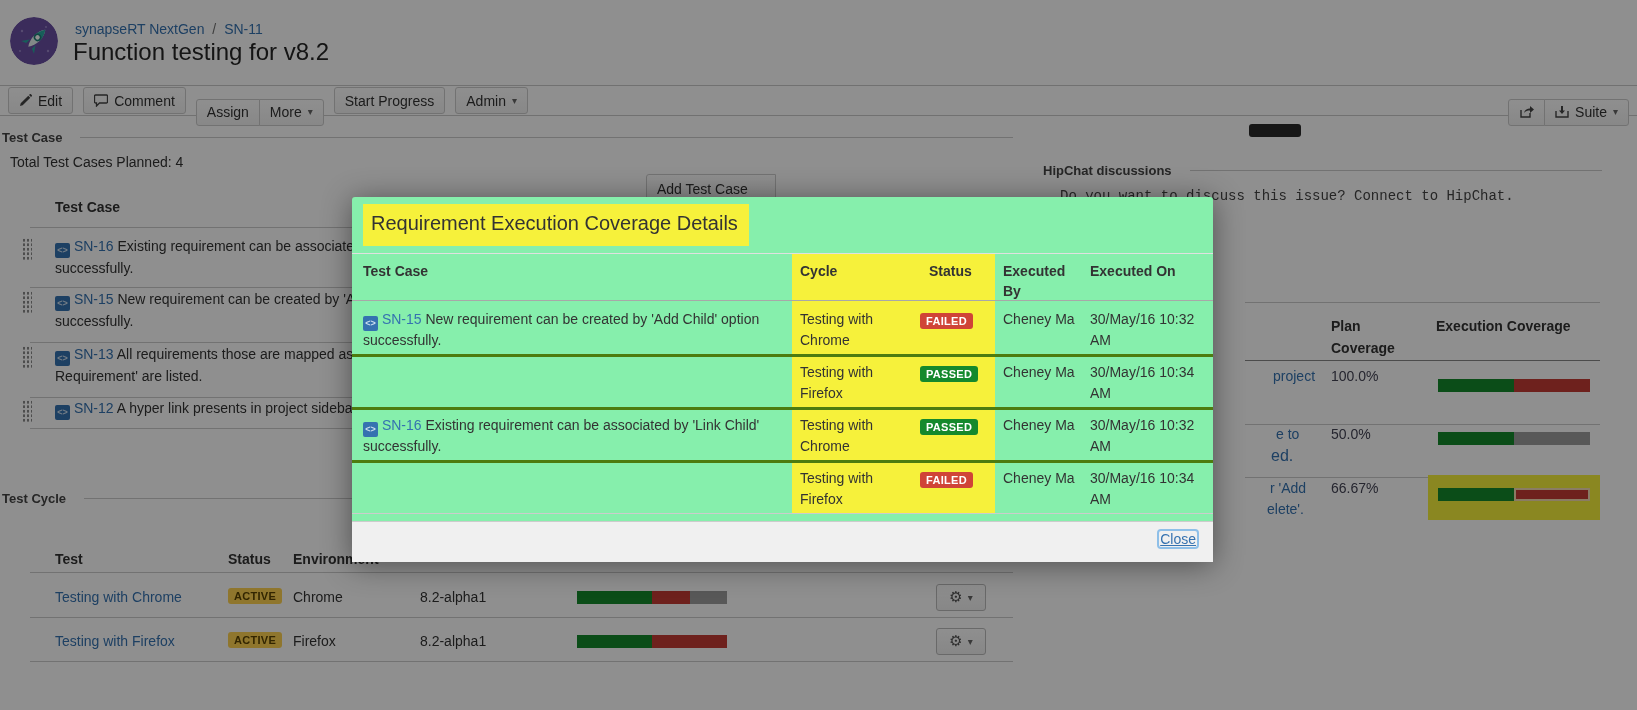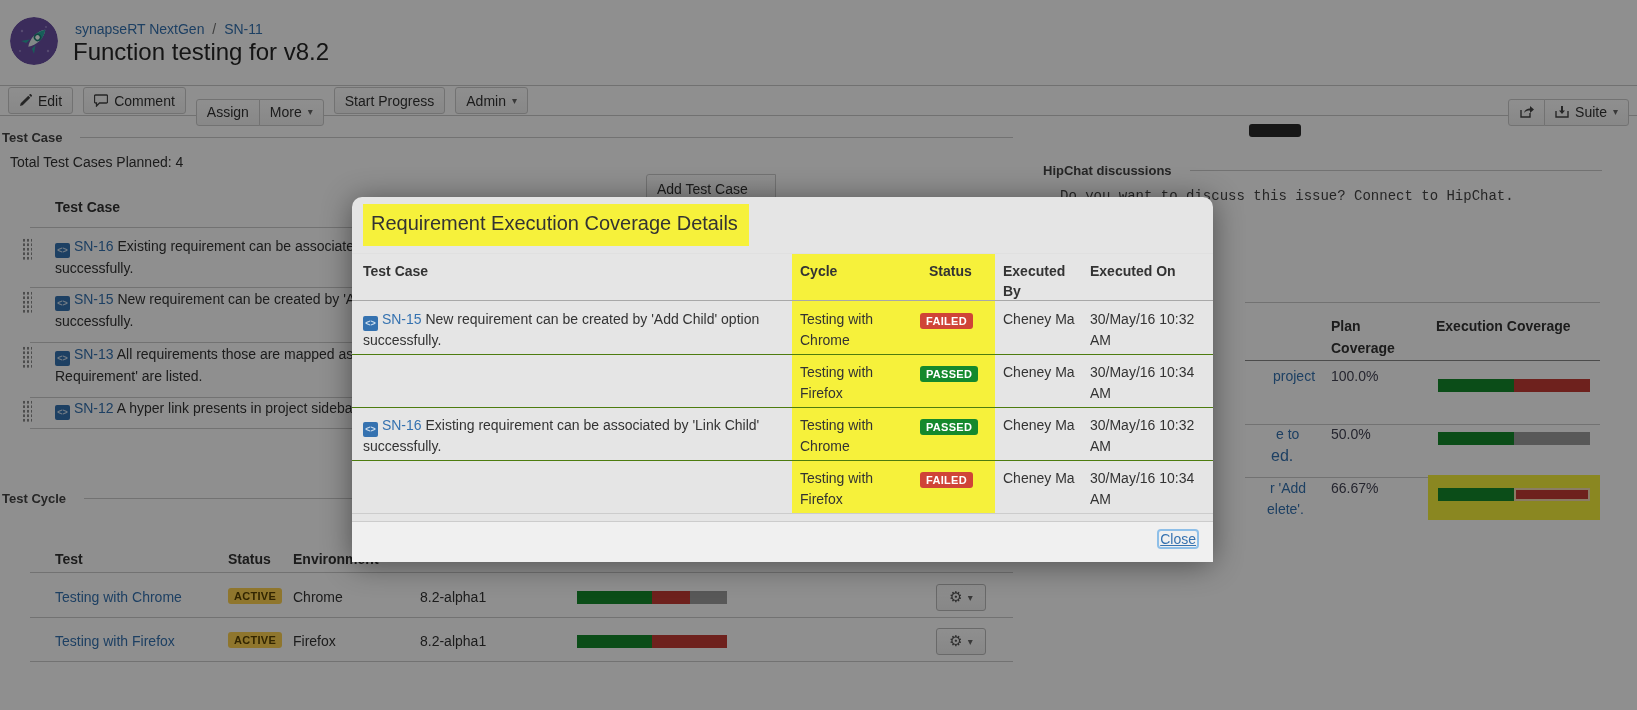--- a/index.html
+++ b/index.html
@@ -49,29 +49,29 @@
   .bar .seg{display:block;height:100%;}
   .seg-outlined{box-shadow:inset 0 0 0 2px rgba(255,250,200,.85);}
 
   
   .gear-btn{width:50px;height:27px;background:linear-gradient(#fff,#f0f0f0);border:1px solid #bbb;border-radius:3px;
             display:inline-flex;align-items:center;justify-content:center;gap:5px;box-sizing:border-box;}
   .gear-glyph{font-family:"DejaVu Sans",sans-serif;font-size:15px;color:#555;line-height:1;}
 
   
   #overlay{left:0;top:0;width:1637px;height:710px;background:rgba(0,0,0,0.44);z-index:40;}
-  #modal{left:352px;top:197px;width:861px;height:365px;background:#e5e5e5;z-index:50;border-radius:10px;
+  #modal{left:352px;top:197px;width:861px;height:365px;background:#86efac;z-index:50;border-radius:3px;
          box-shadow:0 3px 30px rgba(0,0,0,.45);}
   .m-title-hl{left:11px;top:7px;width:386px;height:42px;background:#f6f13b;}
   .m-title{left:19px;top:15px;font-size:20px;color:#333;}
   .m-header-line{left:0;top:56px;width:861px;height:1px;background:#e0e0e0;}
   .yellow-col{left:440px;top:57px;width:203px;height:260px;background:#f6f13b;}
   .m-th{font-weight:bold;font-size:14px;color:#333;z-index:2;}
   .m-th-line{left:0;top:103px;width:861px;height:1px;background:#a8a8a8;z-index:2;}
-  .m-row{left:0;width:861px;height:53px;border-bottom:1px solid #4d7c0f;z-index:2;}
+  .m-row{left:0;width:861px;height:53px;border-bottom:3px solid #4d7c0f;z-index:2;}
   .m-cell{position:absolute;font-size:14px;color:#333;line-height:21px;}
   .m-footer{left:0;top:324px;width:861px;height:41px;background:#f0f0f0;border-top:1px solid #ccc;box-sizing:border-box;z-index:2;}
   .close-link{position:absolute;right:16px;top:9px;font-size:14px;color:#3572b0;text-decoration:underline;
               padding:0 1px;border-radius:2px;box-shadow:0 0 0 2px #8ebfe8;}
   .hl-box{background:#f6f13b;}
   svg{display:block;}
 </style>
 </head>
 <body>
 

